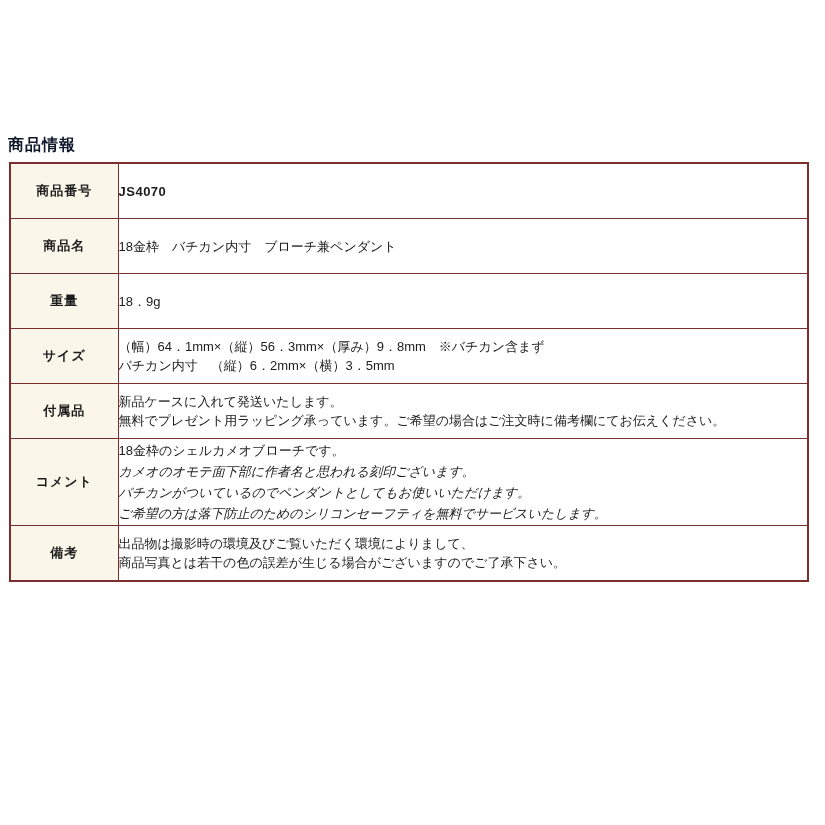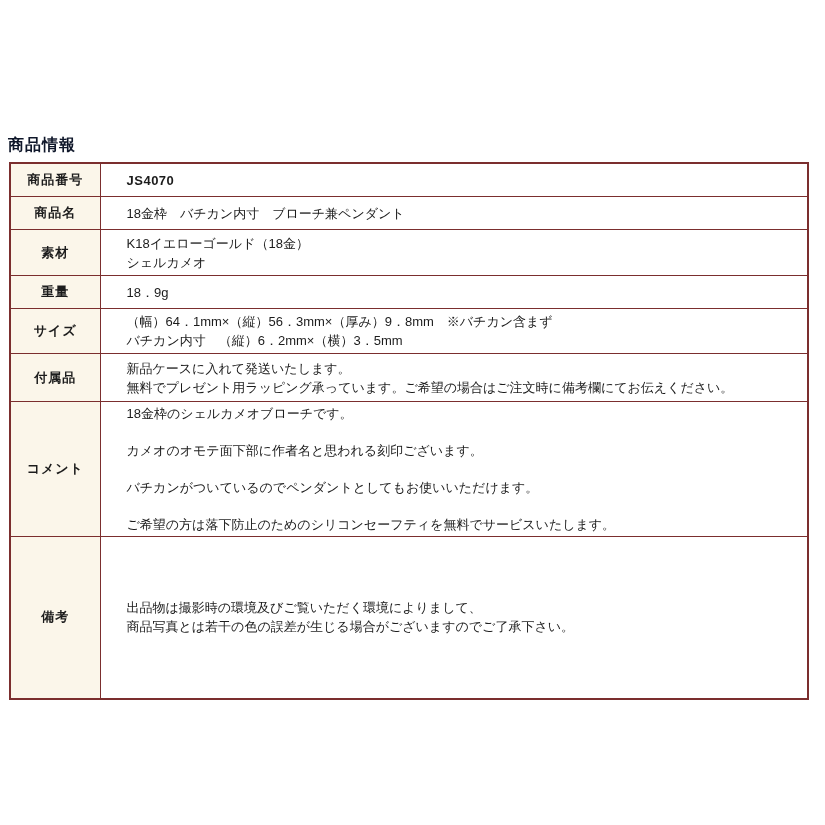--- a/index.html
+++ b/index.html
@@ -36,36 +36,36 @@
     table-layout: fixed;
     border: 2px solid var(--border);
   }
   .info-table th, .info-table td {
     border: 1px solid var(--border);
     font-size: 13px;
     color: var(--text);
     vertical-align: middle;
   }
   .info-table th {
-    width: 90px;
+    width: 108px;
     background: var(--label-bg);
     font-weight: bold;
     text-align: center;
-    padding: 7px 3px;
+    padding: 18px 3px;
     letter-spacing: 1px;
   }
   .info-table td {
     background: #ffffff;
-    padding: 3px 26px;
+    padding: 3px 0;
     line-height: 19px;
   }
   .info-table td .line { white-space: nowrap; }
   .info-table td.bold { font-weight: bold; letter-spacing: 0.5px; }
   .info-table td.spaced { line-height: 17px; }
-  .info-table td.spaced .line + .line { margin-top: 20px; }
+  .info-table td.spaced .line + .line { margin-top: 4px; font-style: italic; }
   
   .info-table tr:nth-child(1) { height: 29px; }
   .info-table tr:nth-child(2) { height: 30px; }
   .info-table tr:nth-child(3) { height: 46px; }
   .info-table tr:nth-child(4) { height: 30px; }
   .info-table tr:nth-child(5) { height: 45px; }
   .info-table tr:nth-child(6) { height: 48px; }
   .info-table tr:nth-child(7) { height: 46px; }
   .info-table tr:nth-child(8) { height: 162px; }
   .info-table tr:nth-child(9) { height: 45px; margin-top: 8px; }
@@ -80,27 +80,20 @@
       <tr>
         <th>商品番号</th>
         <td class="bold">
           <div class="line">JS4070</div>
         </td>
       </tr>
       <tr>
         <th>商品名</th>
         <td>
           <div class="line">18金枠　バチカン内寸　ブローチ兼ペンダント</div>
-        </td>
-      </tr>
-      <tr>
-        <th>素材</th>
-        <td>
-          <div class="line">K18イエローゴールド（18金）</div>
-          <div class="line">シェルカメオ</div>
         </td>
       </tr>
       <tr>
         <th>重量</th>
         <td>
           <div class="line">18．9g</div>
         </td>
       </tr>
       <tr>
         <th>サイズ</th>

